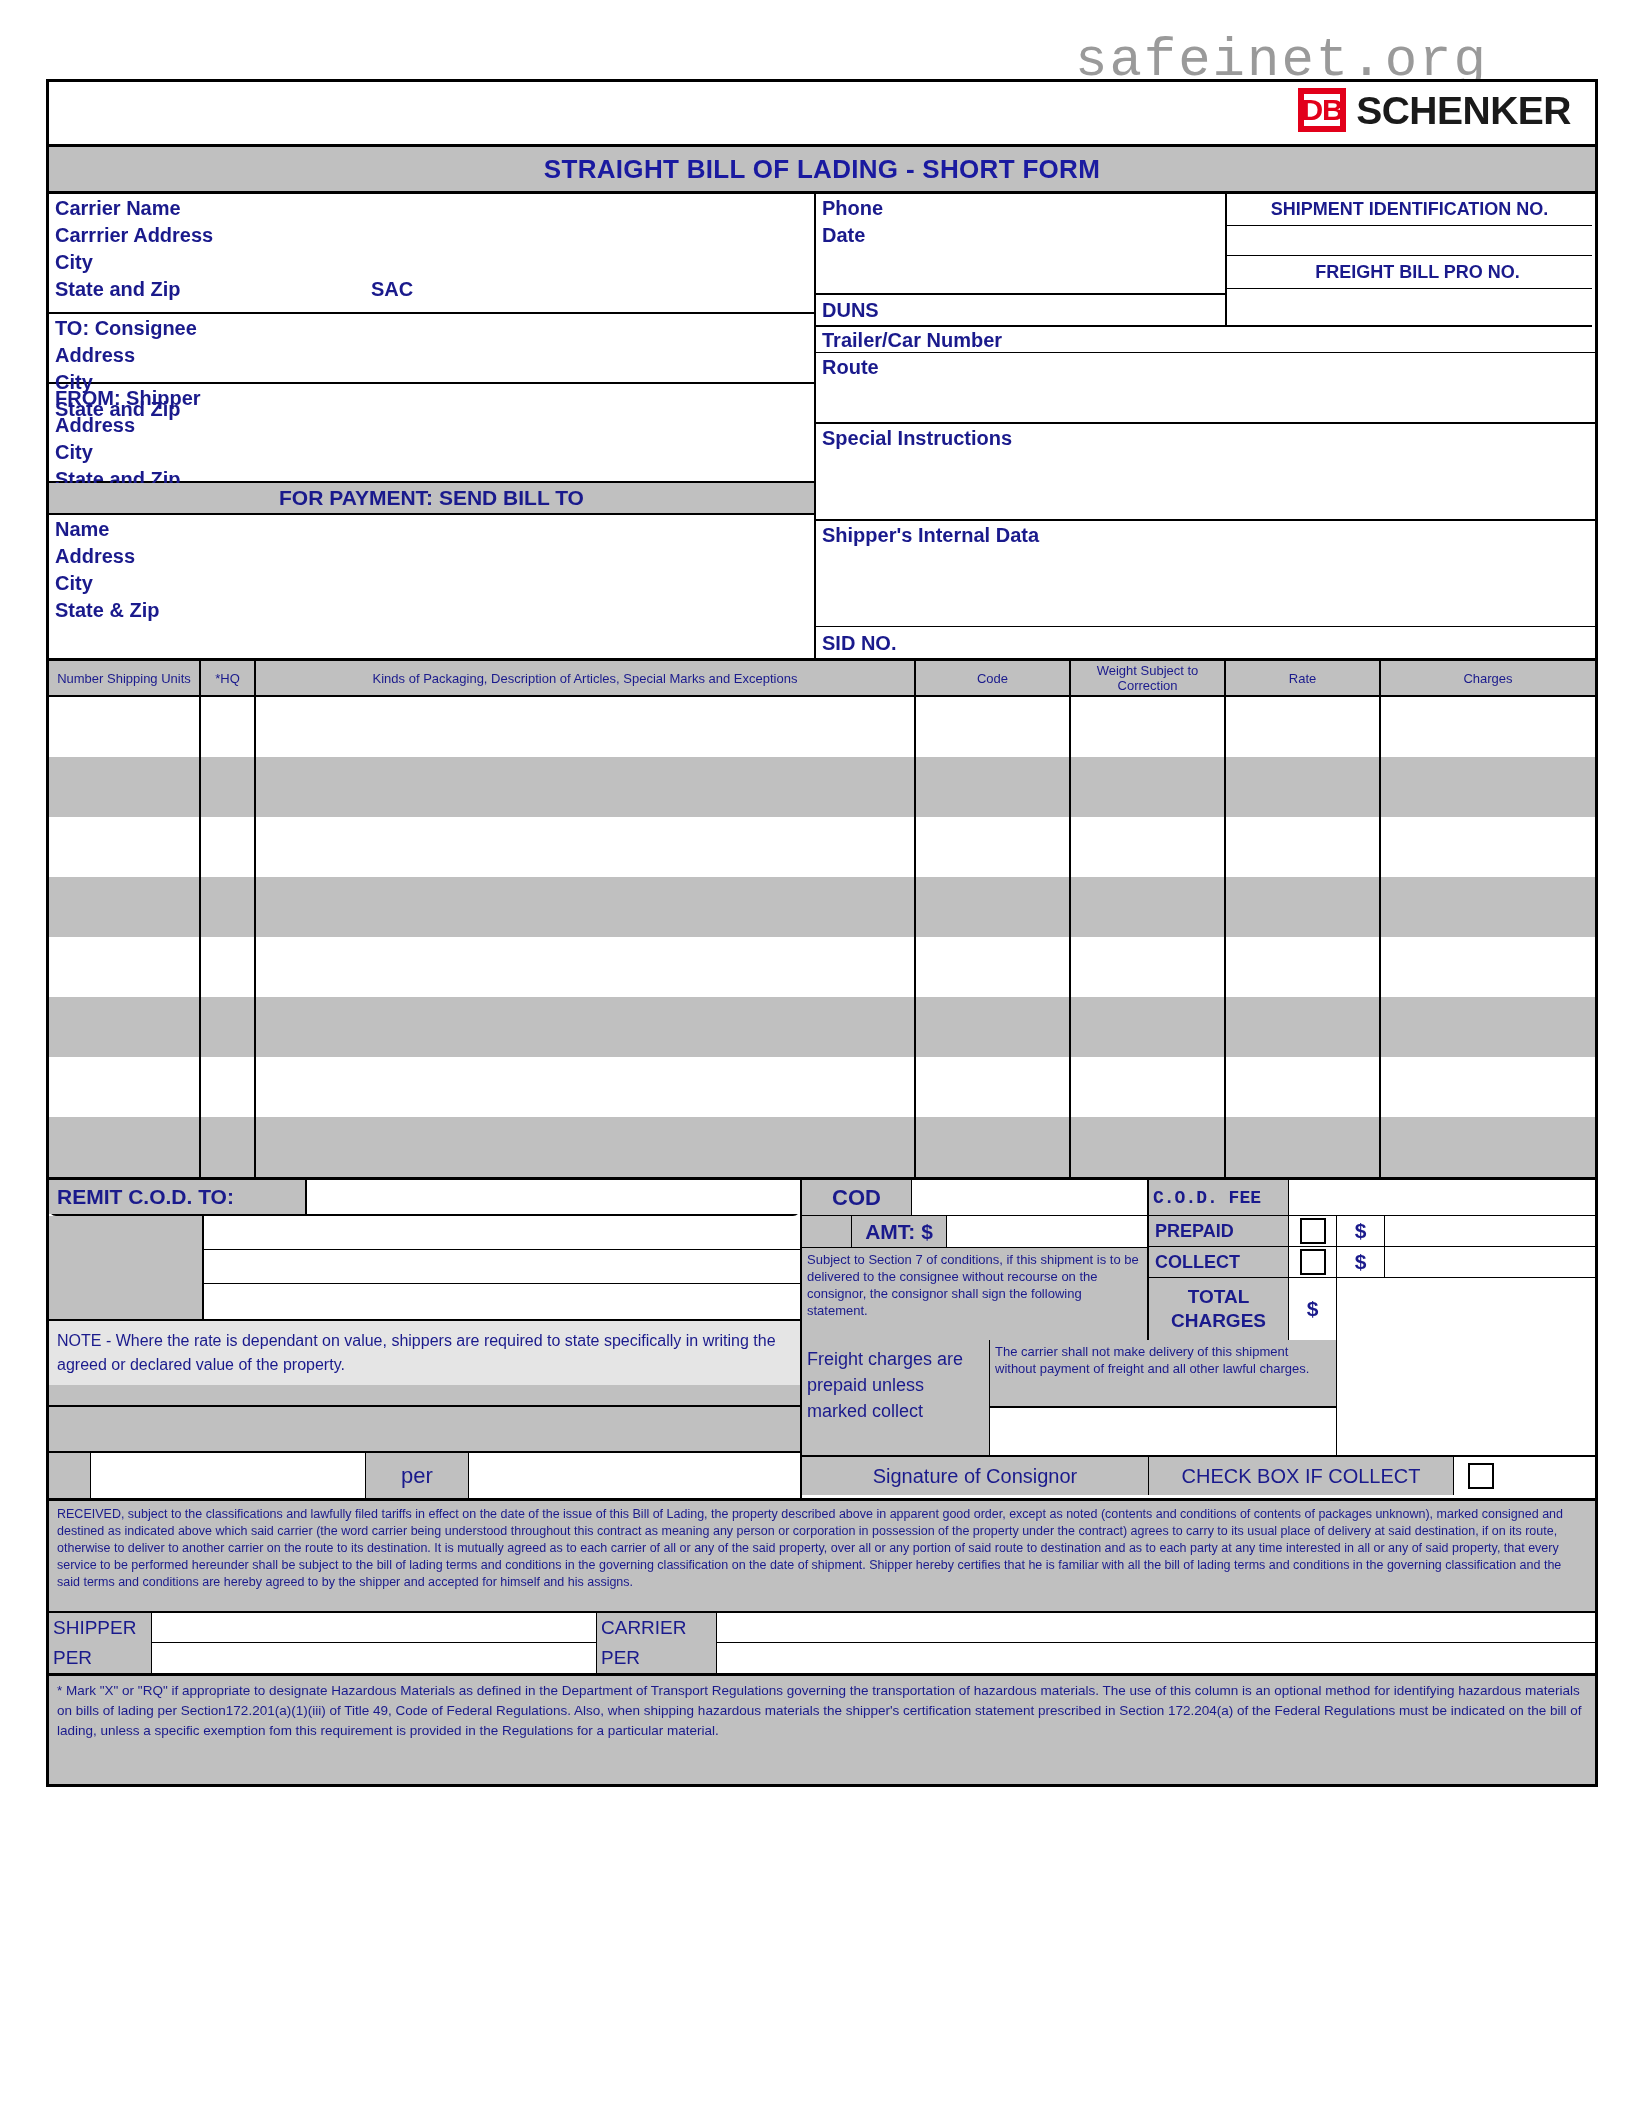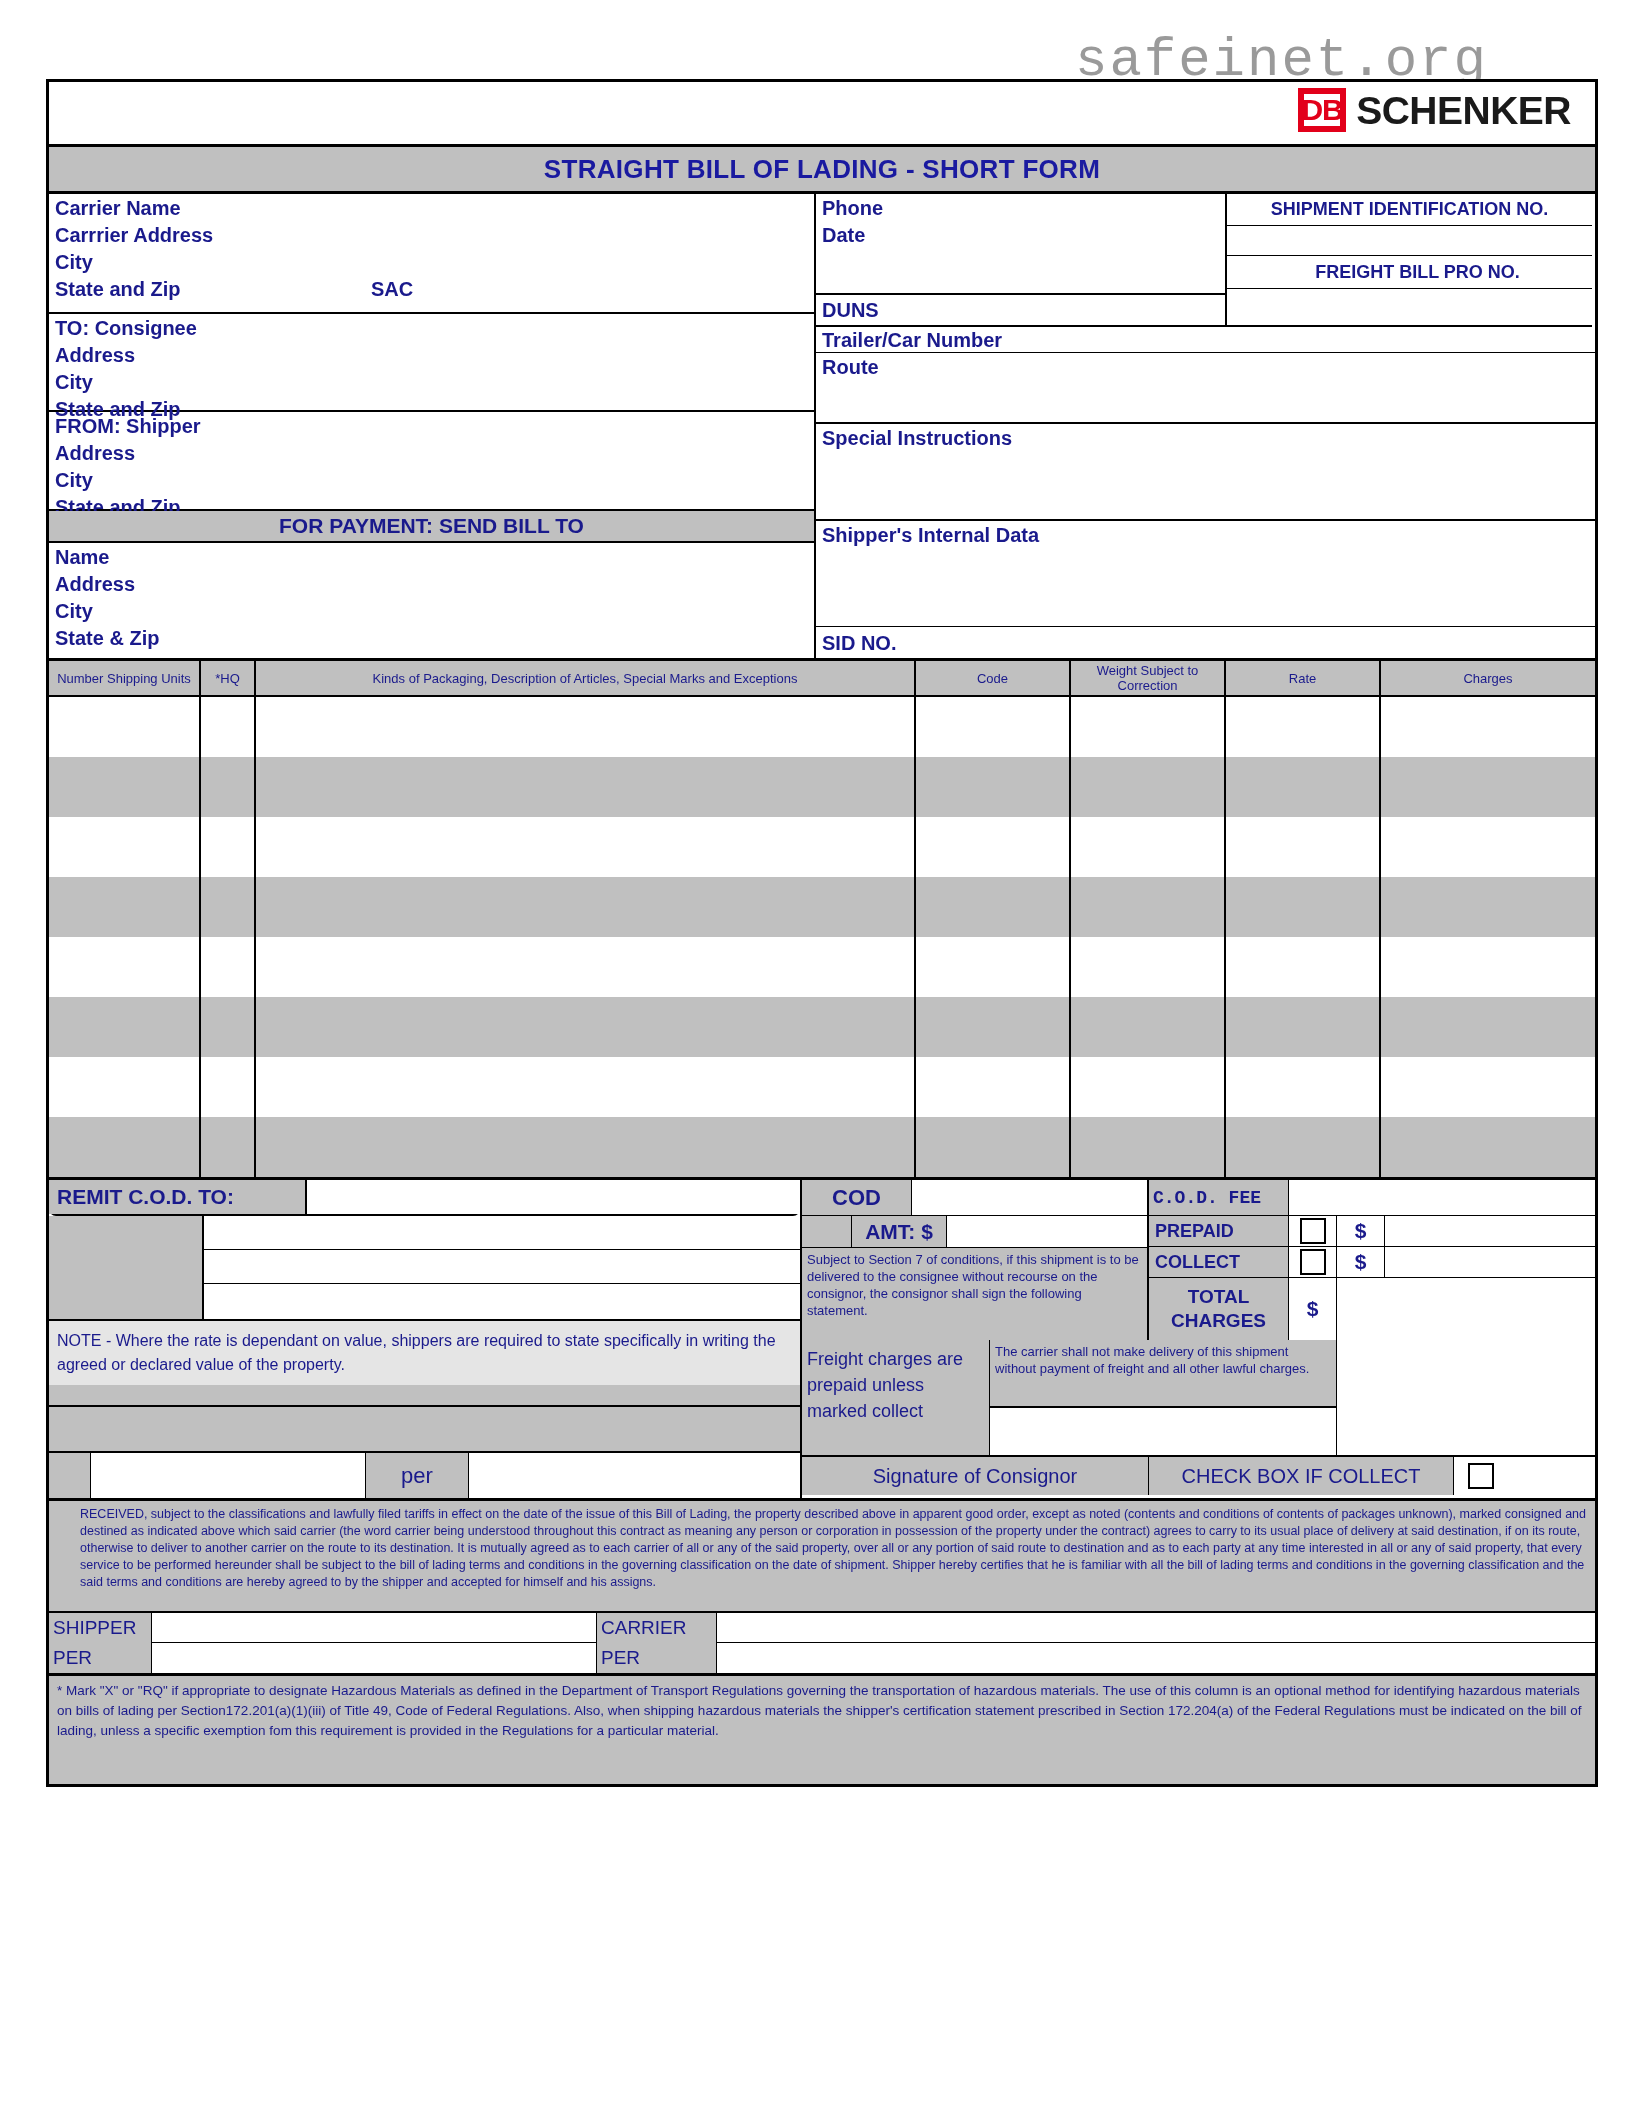--- a/index.html
+++ b/index.html
@@ -121,21 +121,21 @@
         <div class="cellbase bb" style="height:120px;">
           <div class="lbl">Carrier Name</div>
           <div class="lbl">Carrrier Address</div>
           <div class="lbl">City</div>
           <div style="display:flex;">
             <div class="lbl" style="width:310px;">State and Zip</div>
             <div class="lbl">SAC</div>
           </div>
         </div>
 
-        <div class="cellbase bb" style="height:98px;">
+        <div class="cellbase bb" style="height:70px;">
           <div class="lbl">TO:  Consignee</div>
           <div class="lbl">Address</div>
           <div class="lbl">City</div>
           <div class="lbl">State and Zip</div>
         </div>
 
         <div class="cellbase bb" style="height:99px;">
           <div class="lbl">FROM:  Shipper</div>
           <div class="lbl">Address</div>
           <div class="lbl">City</div>
@@ -413,21 +413,21 @@
           <div class="cellbase gray br1 ctr" style="width:305px;flex:0 0 305px;">
             <span style="font-size:20px;">CHECK BOX IF COLLECT</span>
           </div>
           <div class="cellbase white ctr" style="flex:1;justify-content:flex-start;padding-left:14px;">
             <span class="chk"></span>
           </div>
         </div>
       </div>
     </div>
 
-    <div class="cellbase gray btthick bb" style="height:115px;padding-left:23px;">
+    <div class="cellbase gray btthick bb" style="height:115px;">
       <div class="legal">RECEIVED, subject to the classifications and lawfully filed tariffs in effect on the date of the issue of this Bill of Lading, the property described above in apparent good order, except as noted (contents and conditions of contents of packages unknown), marked consigned and destined as indicated above which said carrier (the word carrier being understood throughout this contract as meaning any person or corporation in possession of the property under the contract) agrees to carry to its usual place of delivery at said destination, if on its route, otherwise to deliver to another carrier on the route to its destination.  It is mutually agreed as to each carrier of all or any of the said property, over all or any portion of said route to destination and as to each party at any time interested in all or any of said property, that every service to be performed hereunder shall be subject to the bill of lading terms and conditions in the governing classification on the date of shipment.  Shipper hereby certifies that he is familiar with all the bill of lading terms and conditions in the governing classification and the said terms and conditions are hereby agreed to by the shipper and accepted for himself and his assigns.</div>
     </div>
 
     <div class="row bbthick">
       <div class="cellbase gray br1" style="width:103px;flex:0 0 103px;">
         <div style="font-size:19px;height:30px;line-height:30px;padding-left:4px;">SHIPPER</div>
         <div style="font-size:19px;height:30px;line-height:30px;padding-left:4px;">PER</div>
       </div>
       <div class="cellbase br1" style="width:445px;flex:0 0 445px;">
         <div class="cellbase white bb1" style="height:30px;"></div>

